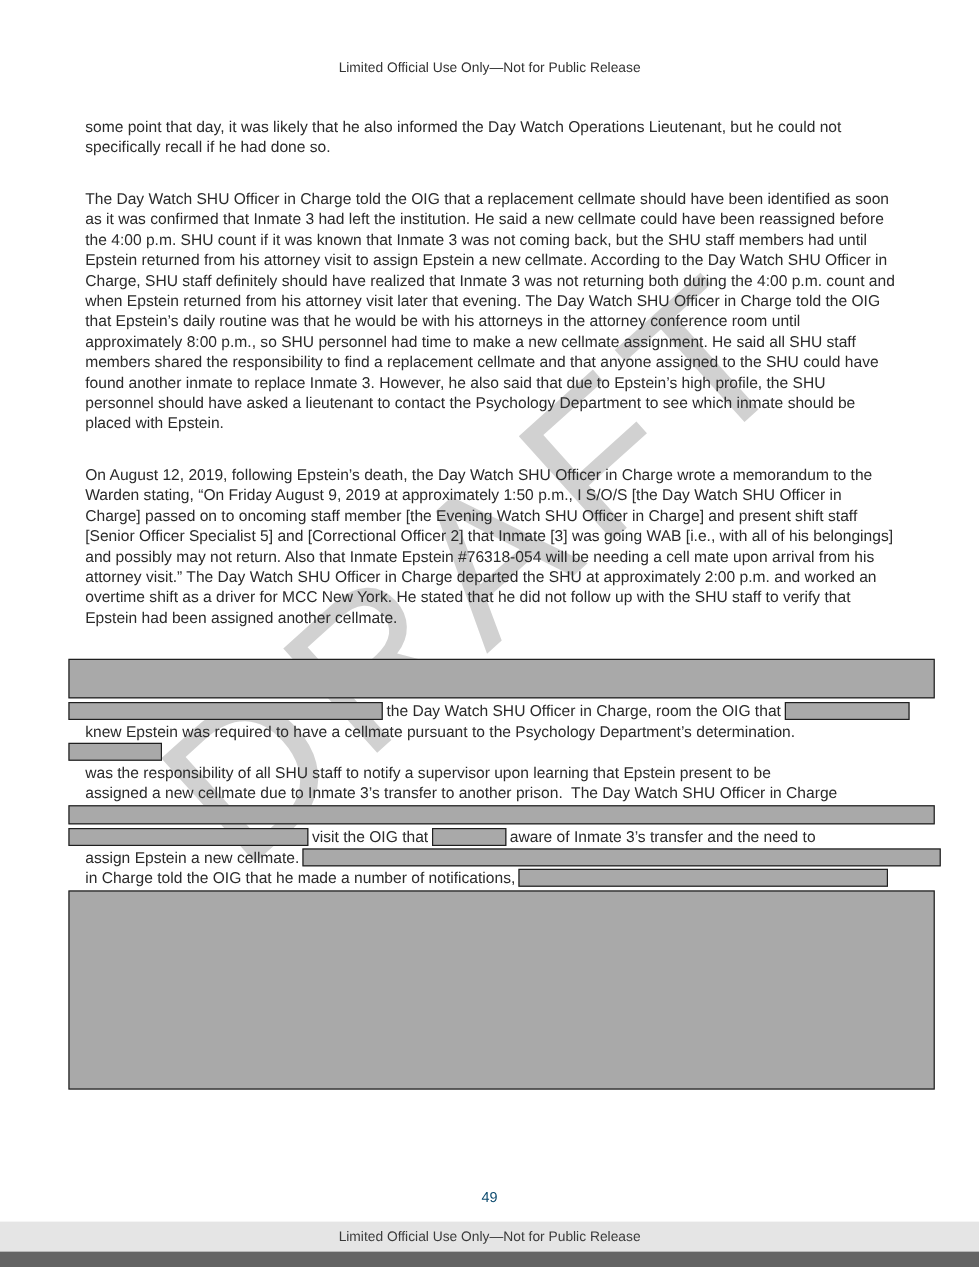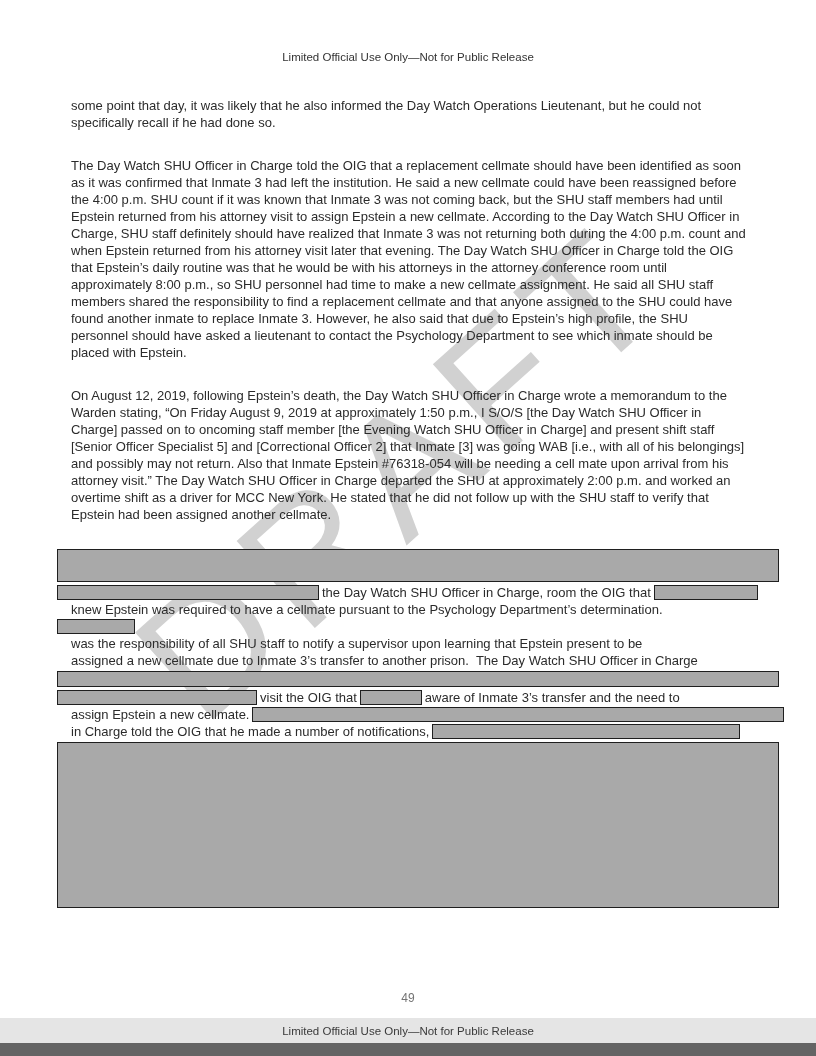--- a/index.html
+++ b/index.html
@@ -68,21 +68,21 @@
     flex: none;
   }
   .line span.redact:first-child { margin-left: 0; }
   .redact.block { margin: 2px 0; }
   .page-number {
     position: absolute;
     top: 991px; left: 0;
     width: 100%;
     text-align: center;
     font-size: 12px;
-    color: #737373;
+    color: #0c4a6e;
     z-index: 1;
   }
   .footer-band {
     position: absolute;
     top: 1018px; left: 0;
     width: 100%; height: 25px;
     background: #e5e5e5;
     display: flex;
     align-items: center;
     justify-content: center;

